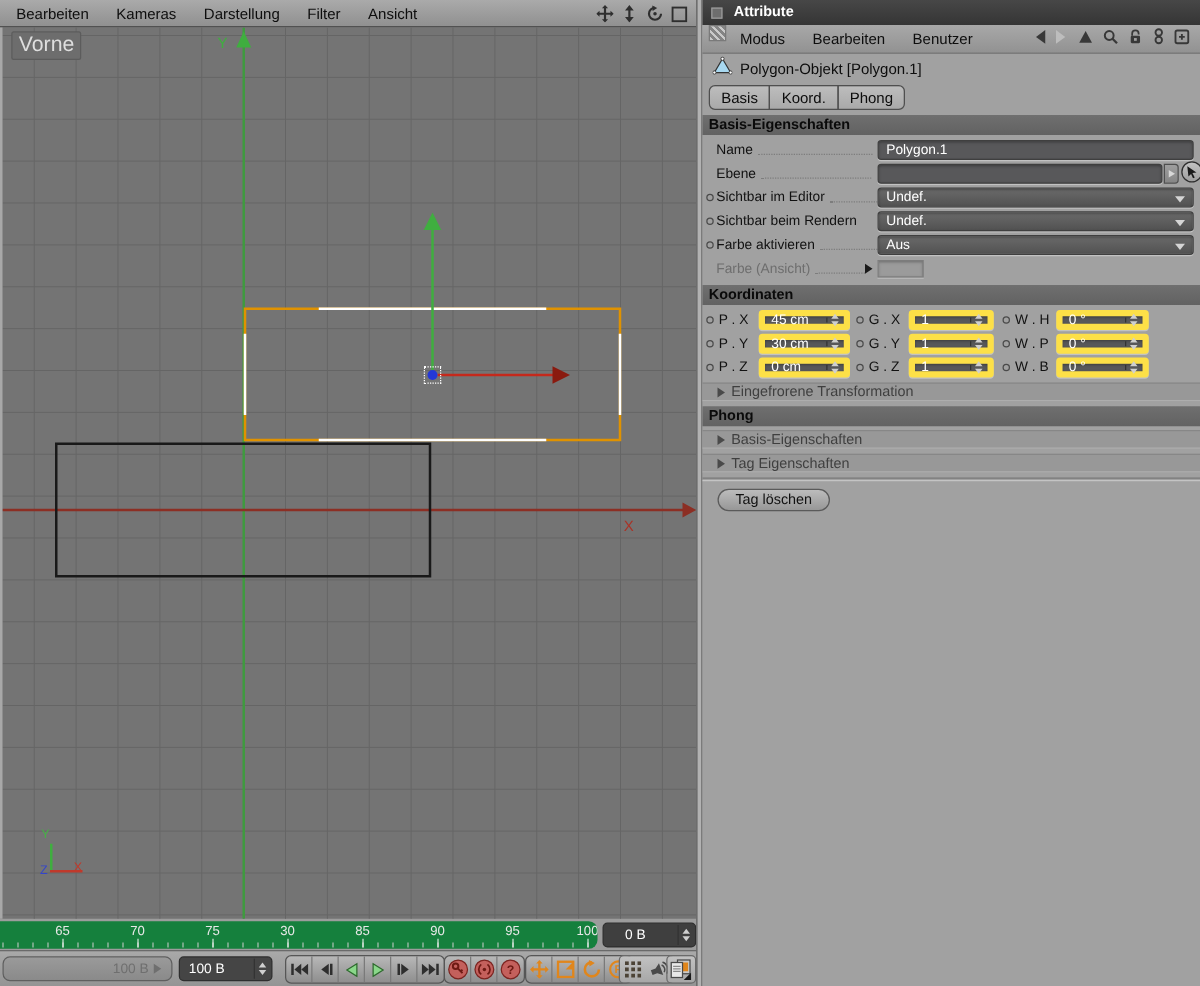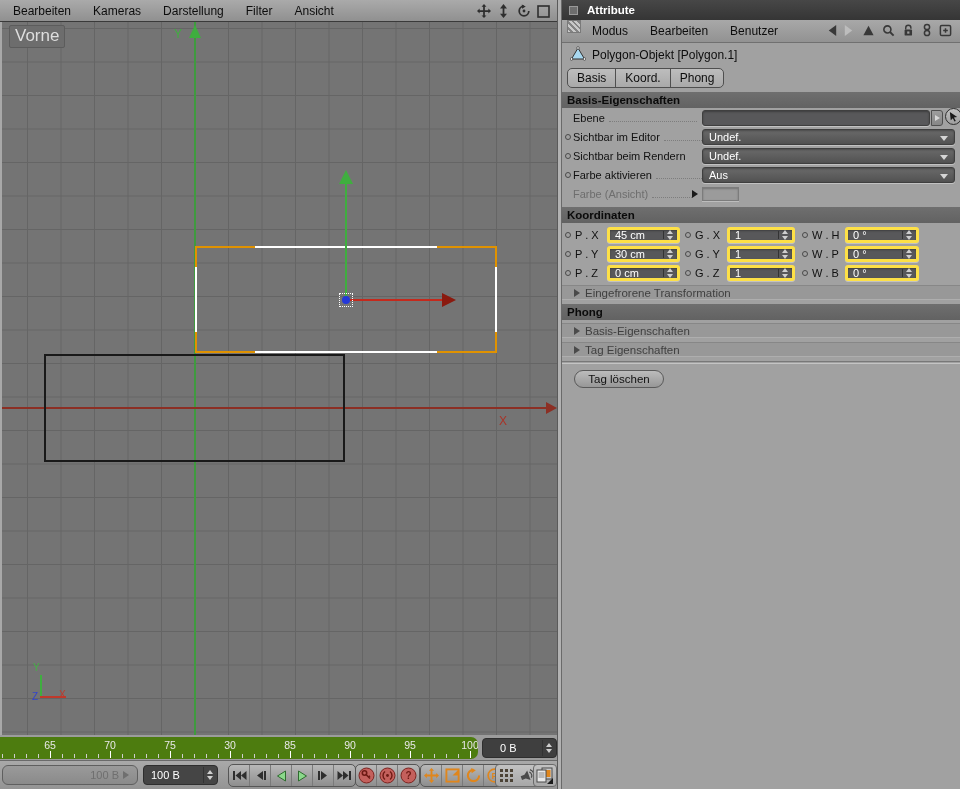--- a/index.html
+++ b/index.html
@@ -52,21 +52,21 @@
     border:1px dotted #ffffff; display:flex; align-items:center; justify-content:center; }
   .obj-axis-dot { width:8px; height:8px; border-radius:50%; background:#2438d8; }
 
   .mini-axis-ylabel { position:absolute; left:31px; top:640px; color:#46b046; font-size:10px; }
   .mini-axis-yline { position:absolute; left:38px; top:653px; width:2px; height:22px; background:#3fae3f; }
   .mini-axis-xline { position:absolute; left:38px; top:674px; width:26px; height:2px; background:#c0392b; }
   .mini-axis-xlabel { position:absolute; left:57px; top:667px; color:#c0392b; font-size:10px; }
   .mini-axis-zlabel { position:absolute; left:30px; top:669px; color:#3344cc; font-size:10px; }
 
   
-  .ruler { position:absolute; left:0; top:737px; width:478px; height:22px; background:#4d7c0f;
+  .ruler { position:absolute; left:0; top:737px; width:478px; height:22px; background:#15803d;
     border-radius:0 7px 7px 0; overflow:hidden; }
   .tick-num { position:absolute; top:2px; transform:translateX(-50%); font-size:10.5px; color:#e8e8e8; }
   .ticks-minor { position:absolute; left:0; right:0; bottom:1px; height:4px;
     background-image:linear-gradient(to right,#cfcfcf 1px,transparent 1px); background-size:12px 100%;
     background-position:2px 0; }
   .ticks-major { position:absolute; left:0; right:0; bottom:1px; height:7px;
     background-image:linear-gradient(to right,#ffffff 1px,transparent 1px); background-size:60px 100%;
     background-position:50px 0; }
   .frame-field { position:absolute; left:482px; top:738px; width:75px; height:20px; background:#3f3f3f;
     border:1px solid #2e2e2e; border-radius:4px; color:#fff; font-size:11px;
@@ -150,21 +150,21 @@
   .expand-tri { position:absolute; left:130px; top:6px; width:0; height:0;
     border-top:4px solid transparent; border-bottom:4px solid transparent; border-left:6px solid #1a1a1a; }
   .swatch { position:absolute; left:140px; width:37px; height:14px; background:#9b9b9b;
     border:1px solid #7c7c7c; box-shadow:inset 0 1px 2px rgba(0,0,0,.25), 0 1px 0 rgba(255,255,255,.3); }
   .checkbox { position:absolute; left:140px; width:13px; height:13px; background:#9a9a9a; border-radius:3px;
     border:1px solid #5f5f5f; box-shadow:inset 0 1px 2px rgba(0,0,0,.35), 0 1px 0 rgba(255,255,255,.35); }
 
   .coord-row { height:19px; position:relative; }
   .c-circle { position:absolute; width:6px; height:6px; border:1px solid #4a4a4a; border-radius:50%; top:6px; }
   .c-label { position:absolute; font-size:11px; color:#111; top:3px; white-space:nowrap; }
-  .c-field { position:absolute; height:16px; top:1px; background:#58585a; border:3px solid #fde047;
+  .c-field { position:absolute; height:16px; top:1px; background:#58585a; border:5px solid #fde047;
     border-radius:3px; color:#fff; font-size:11px; display:flex; align-items:center; padding-left:5px;
     box-shadow:inset 0 1px 2px rgba(0,0,0,.3), 0 1px 0 rgba(255,255,255,.35); }
   .cc1 { left:3px; } .cl1 { left:13px; } .cf1 { left:45px; width:73px; }
   .cc2 { left:123px; } .cl2 { left:133px; } .cf2 { left:165px; width:68px; }
   .cc3 { left:240px; } .cl3 { left:250px; } .cf3 { left:283px; width:74px; }
 
   .collapse-bar { height:15px; background:#989898; border-top:1px solid #878787; border-bottom:1px solid #aeaeae;
     display:flex; align-items:center; margin-top:2px; }
   .collapse-tri { width:0; height:0; border-top:4px solid transparent; border-bottom:4px solid transparent;
     border-left:6px solid #4a4a4a; margin:0 5px 0 12px; }
@@ -461,20 +461,28 @@
     </div>
 
     <div class="tabs-row">
       <div class="tab">Basis</div>
       <div class="tab">Koord.</div>
       <div class="tab">Phong</div>
     </div>
 
     <div class="sec-header">Basis-Eigenschaften</div>
 
+    <div class="row" style="margin-top:2px">
+      <span class="kf-circle" style="visibility:hidden"></span>
+      <span class="row-label">Name</span>
+      <div class="leader" style="max-width:92px"></div>
+      <div class="field">
+          <span>Polygon.1</span>
+        </div>
+    </div>
 
     <div class="row">
       <span class="kf-circle" style="visibility:hidden"></span>
       <span class="row-label">Ebene</span>
       <div class="leader" style="max-width:88px"></div>
       <div class="field ebene"></div>
       <div class="mini-btn">
           <span class="tri"></span>
         </div>
       <div class="pick-btn">

